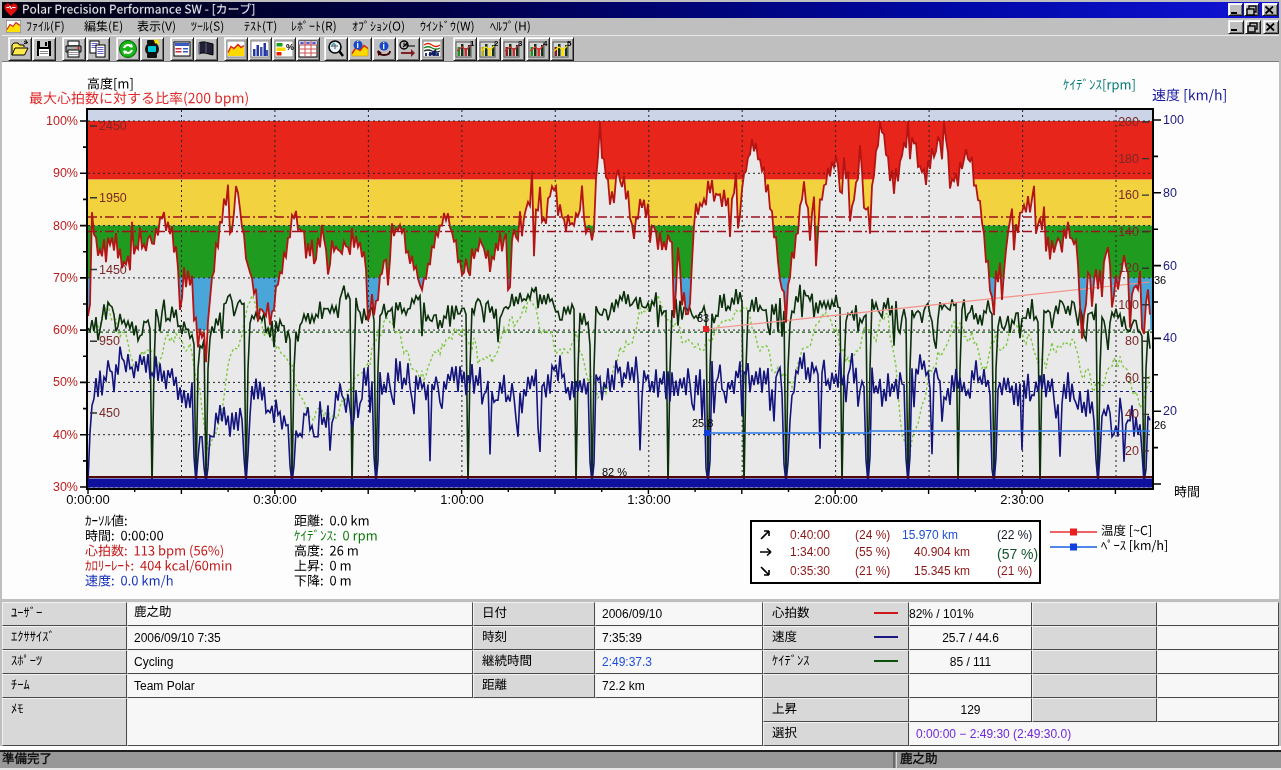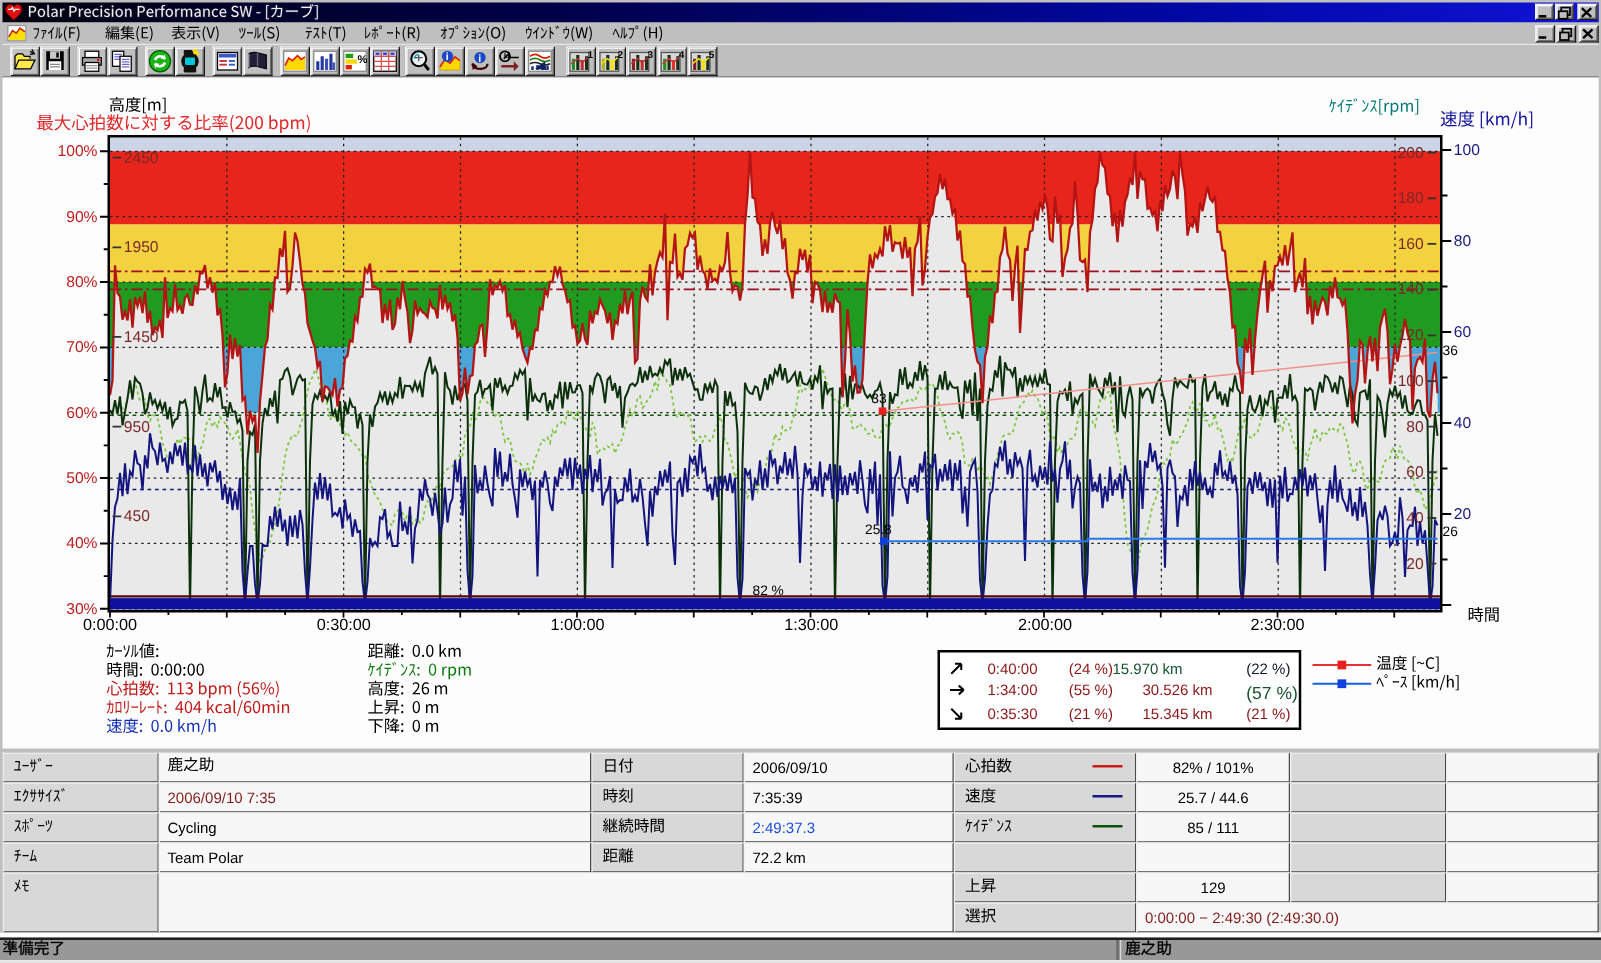--- a/index.html
+++ b/index.html
@@ -375,28 +375,28 @@
   </svg>
 <svg style="position:absolute;left:294px;top:575px;overflow:visible" width="58" height="16">
     <path d="M0.7 0.4V1.4H5.7V11.4H6.8V4.5C8.3 5.3 10.0 6.4 10.9 7.2L11.6 6.3C10.6 5.5 8.5 4.3 6.9 3.5L6.8 3.8V1.4H12.3V0.4Z M21.9 6.9V8.6H20.2V6.9ZM21.9 5.0V6.1H18.4V6.9H19.3V8.6H17.7V9.5H21.9V11.4H22.9V9.5H25.3V8.6H22.9V6.9H24.9V6.1H22.9V5.0ZM14.1 0.0V11.4H14.9V0.9H16.6C16.4 1.8 16.0 3.0 15.6 3.9C16.5 5.0 16.8 5.8 16.8 6.5C16.8 6.9 16.7 7.3 16.5 7.4C16.4 7.5 16.2 7.5 16.1 7.5C15.9 7.6 15.6 7.5 15.3 7.5C15.5 7.8 15.6 8.2 15.6 8.4C15.9 8.4 16.2 8.4 16.4 8.4C16.7 8.3 16.9 8.3 17.1 8.1C17.5 7.9 17.6 7.3 17.6 6.6C17.6 5.8 17.4 4.9 16.5 3.8C16.9 2.8 17.4 1.5 17.8 0.4L17.1 0.0L17.0 0.0ZM23.3 1.4C22.9 2.1 22.4 2.7 21.8 3.2C21.2 2.7 20.7 2.1 20.3 1.5L20.4 1.4ZM20.6 -0.5C20.1 0.5 19.2 1.8 17.7 2.7C17.9 2.8 18.2 3.1 18.4 3.3C18.9 2.9 19.4 2.5 19.8 2.1C20.1 2.7 20.6 3.2 21.1 3.7C20.1 4.4 18.9 4.8 17.7 5.1C17.9 5.3 18.1 5.7 18.2 5.9C19.5 5.6 20.7 5.0 21.8 4.3C22.7 4.9 23.8 5.4 25.1 5.7C25.2 5.5 25.4 5.1 25.6 4.9C24.5 4.7 23.4 4.3 22.5 3.7C23.4 2.9 24.1 2.0 24.5 0.9L23.9 0.6L23.8 0.6H21.0C21.2 0.3 21.4 -0.1 21.6 -0.4Z M27.8 5.3C28.3 5.3 28.7 5.0 28.7 4.4C28.7 3.9 28.3 3.5 27.8 3.5C27.3 3.5 26.9 3.9 26.9 4.4C26.9 5.0 27.3 5.3 27.8 5.3ZM27.8 10.6C28.3 10.6 28.7 10.2 28.7 9.7C28.7 9.1 28.3 8.8 27.8 8.8C27.3 8.8 26.9 9.1 26.9 9.7C26.9 10.2 27.3 10.6 27.8 10.6Z M39.1 10.6C40.9 10.6 42.0 8.9 42.0 5.6C42.0 2.3 40.9 0.7 39.1 0.7C37.2 0.7 36.1 2.3 36.1 5.6C36.1 8.9 37.2 10.6 39.1 10.6ZM39.1 9.6C38.0 9.6 37.2 8.4 37.2 5.6C37.2 2.8 38.0 1.6 39.1 1.6C40.1 1.6 40.9 2.8 40.9 5.6C40.9 8.4 40.1 9.6 39.1 9.6Z M46.8 10.4H48.0V5.3C48.6 4.6 49.2 4.2 49.7 4.2C50.6 4.2 51.0 4.8 51.0 6.1V10.4H52.2V5.3C52.9 4.6 53.5 4.2 54.0 4.2C54.9 4.2 55.3 4.8 55.3 6.1V10.4H56.5V5.9C56.5 4.1 55.8 3.2 54.4 3.2C53.5 3.2 52.8 3.7 52.0 4.5C51.7 3.7 51.2 3.2 50.1 3.2C49.2 3.2 48.5 3.7 47.9 4.4H47.9L47.7 3.3H46.8Z" fill="#000000"></path>
   </svg>
 <div class="abs" style="left:750px;top:520px;width:291px;height:64px;background:#fff;border:2px solid #000"></div>
 <svg class="abs" style="left:759px;top:528px" width="14" height="14">
     <path d="M2 11 L10 3 M10 3 L5 3 M10 3 L10 8" stroke="#000" stroke-width="1.6" fill="none"></path>
   </svg>
 <div class="abs" style="left:750px;top:528px;width:80px;text-align:right;font-size:12px;color:#8c1616">0:40:00</div>
 <div class="abs" style="left:855px;top:528px;width:48px;white-space:nowrap;font-size:12px;color:#8c1616">(24 %)</div>
-<div class="abs" style="left:890px;top:528px;width:80px;text-align:left;font-size:12px;color:#14532d">15.970 km</div>
+<div class="abs" style="left:890px;top:528px;width:80px;text-align:center;font-size:12px;color:#1d4ed8">15.970 km</div>
 <div class="abs" style="left:997px;top:528px;width:48px;white-space:nowrap;font-size:12px;color:#0f172a">(22 %)</div>
 <svg class="abs" style="left:759px;top:545px" width="14" height="14">
     <path d="M1 7 L12 7 M12 7 L8 3.5 M12 7 L8 10.5" stroke="#000" stroke-width="1.6" fill="none"></path>
   </svg>
 <div class="abs" style="left:750px;top:545px;width:80px;text-align:right;font-size:12px;color:#8c1616">1:34:00</div>
 <div class="abs" style="left:855px;top:545px;width:48px;white-space:nowrap;font-size:12px;color:#8c1616">(55 %)</div>
-<div class="abs" style="left:890px;top:545px;width:80px;text-align:right;font-size:12px;color:#8c1616">30.526 km</div>
+<div class="abs" style="left:890px;top:545px;width:80px;text-align:right;font-size:12px;color:#8c1616">40.904 km</div>
 <div class="abs" style="left:997px;top:546px;width:48px;white-space:nowrap;font-size:14px;color:#14532d">(57 %)</div>
 <svg class="abs" style="left:759px;top:564px" width="14" height="14">
     <path d="M2 3 L10 11 M10 11 L5 11 M10 11 L10 6" stroke="#000" stroke-width="1.6" fill="none"></path>
   </svg>
 <div class="abs" style="left:750px;top:564px;width:80px;text-align:right;font-size:12px;color:#8c1616">0:35:30</div>
 <div class="abs" style="left:855px;top:564px;width:48px;white-space:nowrap;font-size:12px;color:#8c1616">(21 %)</div>
 <div class="abs" style="left:890px;top:564px;width:80px;text-align:right;font-size:12px;color:#8c1616">15.345 km</div>
 <div class="abs" style="left:997px;top:564px;width:48px;white-space:nowrap;font-size:12px;color:#8c1616">(21 %)</div>
 <svg class="abs" style="left:1049px;top:526px" width="50" height="30">
     <path d="M1 6 H48" stroke="#e83030" stroke-width="1.6"></path>
@@ -493,29 +493,29 @@
   </svg>
 <svg style="position:absolute;left:772px;top:727px;overflow:visible" width="25" height="16">
     <path d="M0.6 0.3C1.4 0.9 2.2 1.8 2.5 2.4L3.3 1.9C2.9 1.3 2.1 0.4 1.4 -0.2ZM8.5 8.0C9.4 8.5 10.3 9.1 10.8 9.5L11.7 9.1C11.1 8.6 10.1 8.0 9.2 7.6ZM6.2 7.6C5.6 8.1 4.7 8.6 3.9 8.9C4.1 9.0 4.4 9.3 4.5 9.5C5.4 9.1 6.4 8.5 7.0 7.9ZM3.0 4.4H0.6V5.3H2.1V8.6C1.6 9.1 0.9 9.6 0.4 10.0L0.9 10.9C1.5 10.3 2.1 9.8 2.6 9.2C3.4 10.2 4.5 10.7 6.2 10.8C7.6 10.8 10.4 10.8 11.8 10.7C11.8 10.4 12.0 10.0 12.1 9.8C10.5 9.9 7.6 10.0 6.2 9.9C4.7 9.8 3.6 9.4 3.0 8.5ZM8.7 3.9V4.8H6.7V3.9H5.8V4.8H3.9V5.5H5.8V6.7H3.5V7.4H11.9V6.7H9.6V5.5H11.5V4.8H9.6V3.9ZM6.7 5.5H8.7V6.7H6.7ZM4.0 1.4V2.8C4.0 3.5 4.2 3.7 5.2 3.7C5.3 3.7 6.5 3.7 6.7 3.7C7.4 3.7 7.6 3.5 7.7 2.7C7.5 2.6 7.2 2.5 7.0 2.4C7.0 3.0 6.9 3.0 6.6 3.0C6.4 3.0 5.4 3.0 5.2 3.0C4.8 3.0 4.8 3.0 4.8 2.8V2.1H7.2V-0.0H3.8V0.6H6.4V1.4ZM8.1 1.4V2.8C8.1 3.5 8.3 3.7 9.3 3.7C9.5 3.7 10.8 3.7 11.0 3.7C11.6 3.7 11.9 3.5 12.0 2.6C11.7 2.6 11.4 2.5 11.3 2.4C11.2 3.0 11.2 3.0 10.9 3.0C10.6 3.0 9.6 3.0 9.4 3.0C9.0 3.0 8.9 3.0 8.9 2.8V2.1H11.3V-0.0H7.9V0.6H10.5V1.4Z M18.2 0.2V4.5C18.2 6.3 18.1 8.7 16.5 10.4C16.7 10.5 17.0 10.8 17.2 11.0C18.7 9.5 19.0 7.2 19.1 5.3H20.7C21.2 7.9 22.2 10.0 24.1 11.0C24.2 10.8 24.5 10.4 24.7 10.2C23.1 9.4 22.1 7.5 21.6 5.3H24.0V0.2ZM19.1 1.1H23.1V4.4H19.1ZM12.9 6.1 13.2 7.0 14.9 6.6V9.9C14.9 10.1 14.9 10.1 14.7 10.1C14.5 10.1 13.9 10.2 13.2 10.1C13.3 10.4 13.5 10.8 13.5 11.0C14.5 11.0 15.0 11.0 15.4 10.8C15.7 10.7 15.8 10.4 15.8 9.9V6.3L17.6 5.9L17.6 5.0L15.8 5.4V2.9H17.6V2.0H15.8V-0.5H14.9V2.0H13.1V2.9H14.9V5.6Z" fill="#000000"></path>
   </svg>
 <div class="abs" style="left:874px;top:612px;width:24px;height:2px;background:#d01818"></div>
 <div class="abs" style="left:874px;top:636px;width:24px;height:2px;background:#181880"></div>
 <div class="abs" style="left:874px;top:660px;width:24px;height:2px;background:#0c500c"></div>
 <svg style="position:absolute;left:134px;top:606px;overflow:visible" width="38" height="16">
     <path d="M11.5 2.7H8.4V1.4H11.8V0.6H7.1V-0.5H6.1V0.6H1.6V4.3C1.6 6.1 1.5 8.6 0.4 10.4C0.6 10.5 1.0 10.8 1.2 10.9C2.0 9.5 2.3 7.5 2.4 5.8H11.5ZM2.5 1.4H4.5V2.7H2.5ZM2.5 4.3V3.5H4.5V5.0H2.4ZM7.5 1.4V2.7H5.3V1.4ZM7.5 3.5V5.0H5.3V3.5ZM8.4 3.5H10.6V5.0H8.4ZM11.5 7.3 10.8 6.6C10.2 7.0 9.3 7.4 8.3 7.7V6.1H7.4V9.7C7.4 10.7 7.7 10.9 8.8 10.9C9.1 10.9 10.5 10.9 10.7 10.9C11.6 10.9 11.9 10.6 11.9 9.2C11.7 9.1 11.3 8.9 11.2 8.8C11.1 9.9 11.0 10.1 10.6 10.1C10.3 10.1 9.2 10.1 8.9 10.1C8.4 10.1 8.3 10.1 8.3 9.7V8.4C9.4 8.1 10.7 7.7 11.5 7.3ZM6.9 7.3H4.4V6.1H3.5V9.9L2.2 10.1L2.3 10.9C3.6 10.7 5.3 10.5 7.0 10.2L7.0 9.4L4.4 9.8V8.1H6.9Z M13.8 11.0C14.3 10.2 14.8 9.3 15.3 8.4C16.5 10.3 18.5 10.8 21.3 10.8H24.2C24.2 10.5 24.4 10.1 24.5 9.8C24.0 9.9 21.7 9.9 21.3 9.9C19.7 9.9 18.3 9.7 17.3 9.1C19.7 7.4 22.4 4.7 23.8 2.4L23.1 1.9L22.9 2.0H19.2V-0.5H18.2V2.0H13.7V2.9H22.3C20.9 4.8 18.6 7.1 16.5 8.5C16.2 8.2 15.9 7.9 15.8 7.4L16.1 6.6L15.2 6.2C14.7 7.5 13.8 9.3 12.9 10.4Z M32.9 -0.5C32.9 0.5 32.9 1.4 32.9 2.3H30.8V3.2H32.9C32.7 6.2 32.0 8.8 29.6 10.3C29.9 10.5 30.2 10.8 30.3 11.0C32.9 9.3 33.6 6.5 33.8 3.2H35.7C35.6 7.8 35.5 9.5 35.1 9.9C35.0 10.0 34.9 10.1 34.7 10.1C34.4 10.1 33.8 10.0 33.0 10.0C33.2 10.2 33.3 10.6 33.3 10.9C34.0 10.9 34.7 10.9 35.0 10.9C35.5 10.9 35.7 10.8 36.0 10.4C36.4 9.9 36.5 8.1 36.6 2.8C36.6 2.7 36.6 2.3 36.6 2.3H33.8C33.8 1.4 33.8 0.5 33.8 -0.5ZM25.4 8.8 25.6 9.8C27.1 9.4 29.2 8.9 31.2 8.5L31.1 7.6L30.4 7.8V0.1H26.3V8.6ZM27.2 8.5V6.3H29.5V8.0ZM27.2 3.6H29.5V5.5H27.2ZM27.2 2.8V1.0H29.5V2.8Z" fill="#000000"></path>
   </svg>
-<div class="abs" style="left:134px;top:631px;font-size:12px;color:#7f1d1d">2006/09/10 7:35</div>
+<div class="abs" style="left:134px;top:631px;font-size:12px;color:#000000">2006/09/10 7:35</div>
 <div class="abs" style="left:134px;top:655px;font-size:12px;color:#000">Cycling</div>
 <div class="abs" style="left:134px;top:679px;font-size:12px;color:#000">Team Polar</div>
 <div class="abs" style="left:602px;top:607px;font-size:12px;color:#000">2006/09/10</div>
 <div class="abs" style="left:602px;top:631px;font-size:12px;color:#000">7:35:39</div>
 <div class="abs" style="left:602px;top:655px;font-size:12px;color:#1d4ed8">2:49:37.3</div>
 <div class="abs" style="left:602px;top:679px;font-size:12px;color:#000">72.2 km</div>
-<div class="abs" style="left:916px;top:727px;font-size:12px;color:#7f1d1d">0:00:00 − 2:49:30 (2:49:30.0)</div>
-<div class="abs" style="left:909px;top:607px;width:123px;text-align:center;font-size:12px;color:#000">82% / 101%</div>
+<div class="abs" style="left:916px;top:727px;font-size:12px;color:#6d28d9">0:00:00 − 2:49:30 (2:49:30.0)</div>
+<div class="abs" style="left:909px;top:607px;width:123px;font-size:12px;color:#000">82% / 101%</div>
 <div class="abs" style="left:909px;top:631px;width:123px;text-align:center;font-size:12px;color:#000">25.7 / 44.6</div>
 <div class="abs" style="left:909px;top:655px;width:123px;text-align:center;font-size:12px;color:#000">85 / 111</div>
 <div class="abs" style="left:909px;top:703px;width:123px;text-align:center;font-size:12px;color:#000">129</div>
 <div class="abs" style="left:0;top:746px;width:1281px;height:4px;background:#fdfdfd"></div>
 <div class="abs" style="left:0;top:750px;width:1281px;height:2px;background:#1e1e1e"></div>
 <div class="abs" style="left:0;top:752px;width:1281px;height:16px;background:#989898"></div>
 <div class="abs" style="left:893px;top:752px;width:2px;height:16px;background:#6a6a6a"></div>
 <div class="abs" style="left:896px;top:752px;width:1px;height:16px;background:#d8d8d8"></div>
 <div class="abs" style="left:0;top:768px;width:1281px;height:2px;background:#e8e8e8"></div>
 <svg style="position:absolute;left:2px;top:753px;overflow:visible" width="50" height="16">

